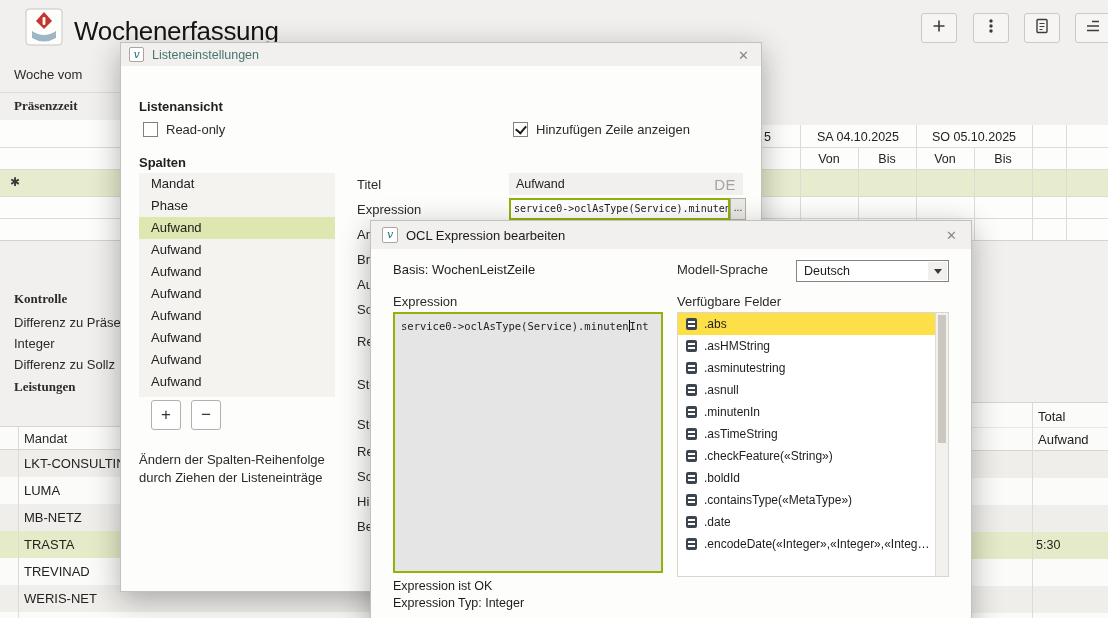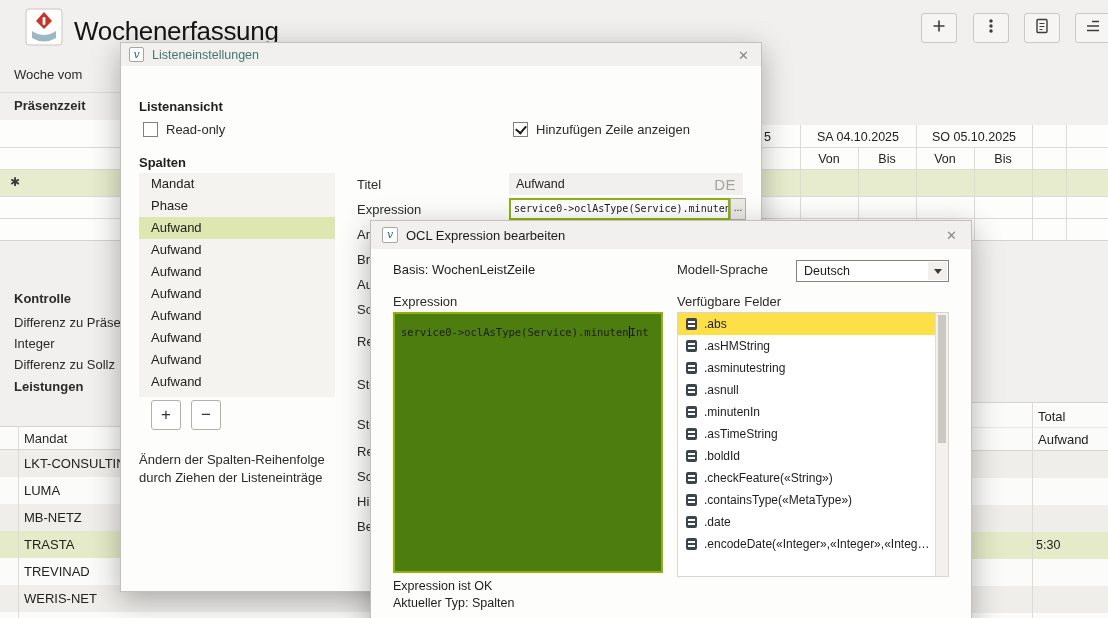--- a/index.html
+++ b/index.html
@@ -14,21 +14,21 @@
   
   .app-header { position:absolute; left:16px; top:0; width:880px; height:56px; }
   .logo { position:absolute; left:9px; top:8px; width:38px; height:38px; }
   .app-title { position:absolute; left:58px; top:16px; font-size:26px; font-weight:500; color:#141414; letter-spacing:-0.3px; white-space:nowrap; }
   .tb-btn { position:absolute; top:13px; width:36px; height:30px; box-sizing:border-box;
     border:1px solid #ccc9c3; border-radius:3px; background:#f6f5f3;
     display:flex; align-items:center; justify-content:center; }
 
   
   .lbl { position:absolute; font-size:13px; color:#2b2b29; white-space:nowrap; }
-  .lbl.b { font-weight:bold; }
+  .lbl.b { font-weight:bold;font-family:Liberation Serif, serif; }
 
   
   .blk { position:absolute; background:#fdfdfc; }
   .green-row { position:absolute; left:0; width:100%; height:27px; background:#e7ecce; }
   .day-h { position:absolute; top:5px; text-align:center; font-size:12.5px; color:#222; }
   .sub-h { position:absolute; top:27px; text-align:center; font-size:12.5px; color:#222; }
   .partial-date { position:absolute; left:2px; top:5px; font-size:12.5px; color:#222; }
 
   .mandat-head { position:absolute; left:0; top:426px; width:370px; height:24px; background:#fbfbf9;
     border-top:1px solid #d8d5d0; border-bottom:1px solid #d8d5d0; box-sizing:border-box; }
@@ -83,21 +83,21 @@
   .expr-more { position:absolute; left:609px; top:155px; width:16px; height:22px; box-sizing:border-box;
     border:1px solid #b3b0aa; background:#eceae5; font-size:10px; color:#333; text-align:center; line-height:17px; }
 
   .basis { position:absolute; left:22px; top:41px; font-size:13px; color:#1f1f1d; white-space:nowrap; }
   .lang-select { position:absolute; left:425px; top:39px; width:153px; height:22px; box-sizing:border-box;
     border:1px solid #85837f; background:#fff; font-size:12.5px; color:#1d1d1b; line-height:20px; padding-left:7px; }
   .sel-arrow { position:absolute; right:1px; top:1px; bottom:1px; width:19px; background:#f1f0ed;
     display:flex; align-items:center; justify-content:center; }
   .sel-arrow i { width:0; height:0; border-left:4px solid transparent; border-right:4px solid transparent; border-top:5px solid #3a3a38; }
   .ocl-expr { position:absolute; left:22px; top:91px; width:270px; height:261px; box-sizing:border-box;
-    border:2px solid #8fb30a; background:#4d7c0f; padding:11px 6px; font-family:"DejaVu Sans Mono", monospace;
+    border:2px solid #8fb30a; background:#e5e5e5; padding:5px 6px; font-family:"DejaVu Sans Mono", monospace;
     font-size:10.5px; line-height:15px; color:#1d1d1b; white-space:pre-wrap; }
   .caret { display:inline-block; width:1px; height:12px; background:#000; vertical-align:text-bottom; }
   .ocl-list { position:absolute; left:306px; top:91px; width:272px; height:265px; box-sizing:border-box;
     border:1px solid #d9d6d0; background:#fff; overflow:hidden; }
   .field-row { height:22px; display:flex; align-items:center; padding-left:8px; white-space:nowrap; }
   .field-row.selected { background:#fde047; }
   .field-icon { width:11px; height:12px; border-radius:2px; background:#3c4450; margin-right:7px; position:relative; flex:none; }
   .field-icon::after { content:""; position:absolute; left:2px; right:2px; top:3px; height:2px; background:#fff; box-shadow:0 4px 0 0 #fff; }
   .field-text { font-size:12px; color:#1d1d1b; }
   .scrollbar { position:absolute; right:0; top:0; width:13px; height:100%; background:#f2f1ee; border-left:1px solid #e0ddd7; box-sizing:border-box; }
@@ -332,40 +332,40 @@
         <div class="field-row">
           <span class="field-icon"></span>
           <span class="field-text">.minutenIn</span>
         </div>
         <div class="field-row">
           <span class="field-icon"></span>
           <span class="field-text">.asTimeString</span>
         </div>
         <div class="field-row">
           <span class="field-icon"></span>
+          <span class="field-text">.checkFeature(«String»)</span>
+        </div>
+        <div class="field-row">
+          <span class="field-icon"></span>
           <span class="field-text">.boldId</span>
-        </div>
-        <div class="field-row">
-          <span class="field-icon"></span>
-          <span class="field-text">.checkFeature(«String»)</span>
         </div>
         <div class="field-row">
           <span class="field-icon"></span>
           <span class="field-text">.containsType(«MetaType»)</span>
         </div>
         <div class="field-row">
           <span class="field-icon"></span>
           <span class="field-text">.date</span>
         </div>
         <div class="field-row">
           <span class="field-icon"></span>
           <span class="field-text">.encodeDate(«Integer»,«Integer»,«Integ…</span>
         </div>
         <div class="scrollbar">
         <div class="thumb"></div>
       </div>
     </div>
 
     <div class="status" style="top:358px">Expression ist OK</div>
-    <div class="status" style="top:375px">Aktueller Typ: Spalten</div>
+    <div class="status" style="top:375px">Expression Typ: Integer</div>
   </div>
 
 </div>
 
 </body></html>

